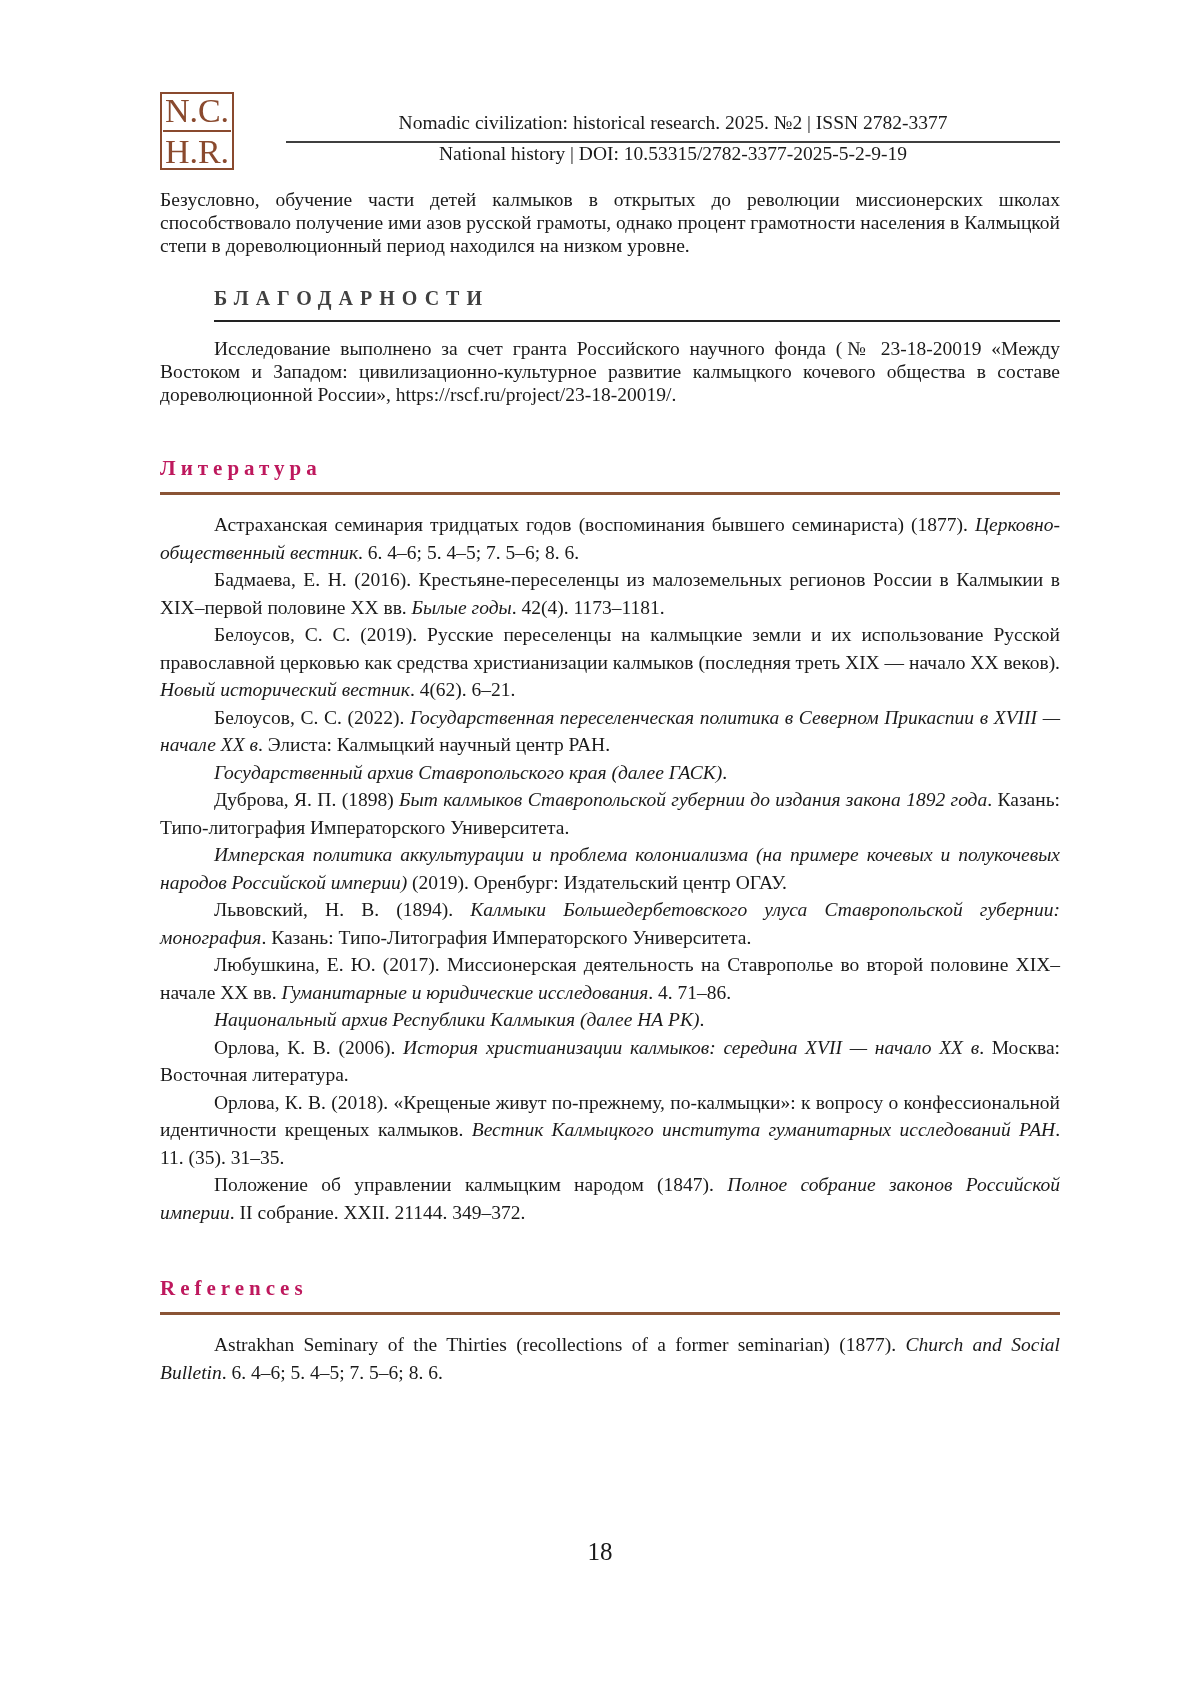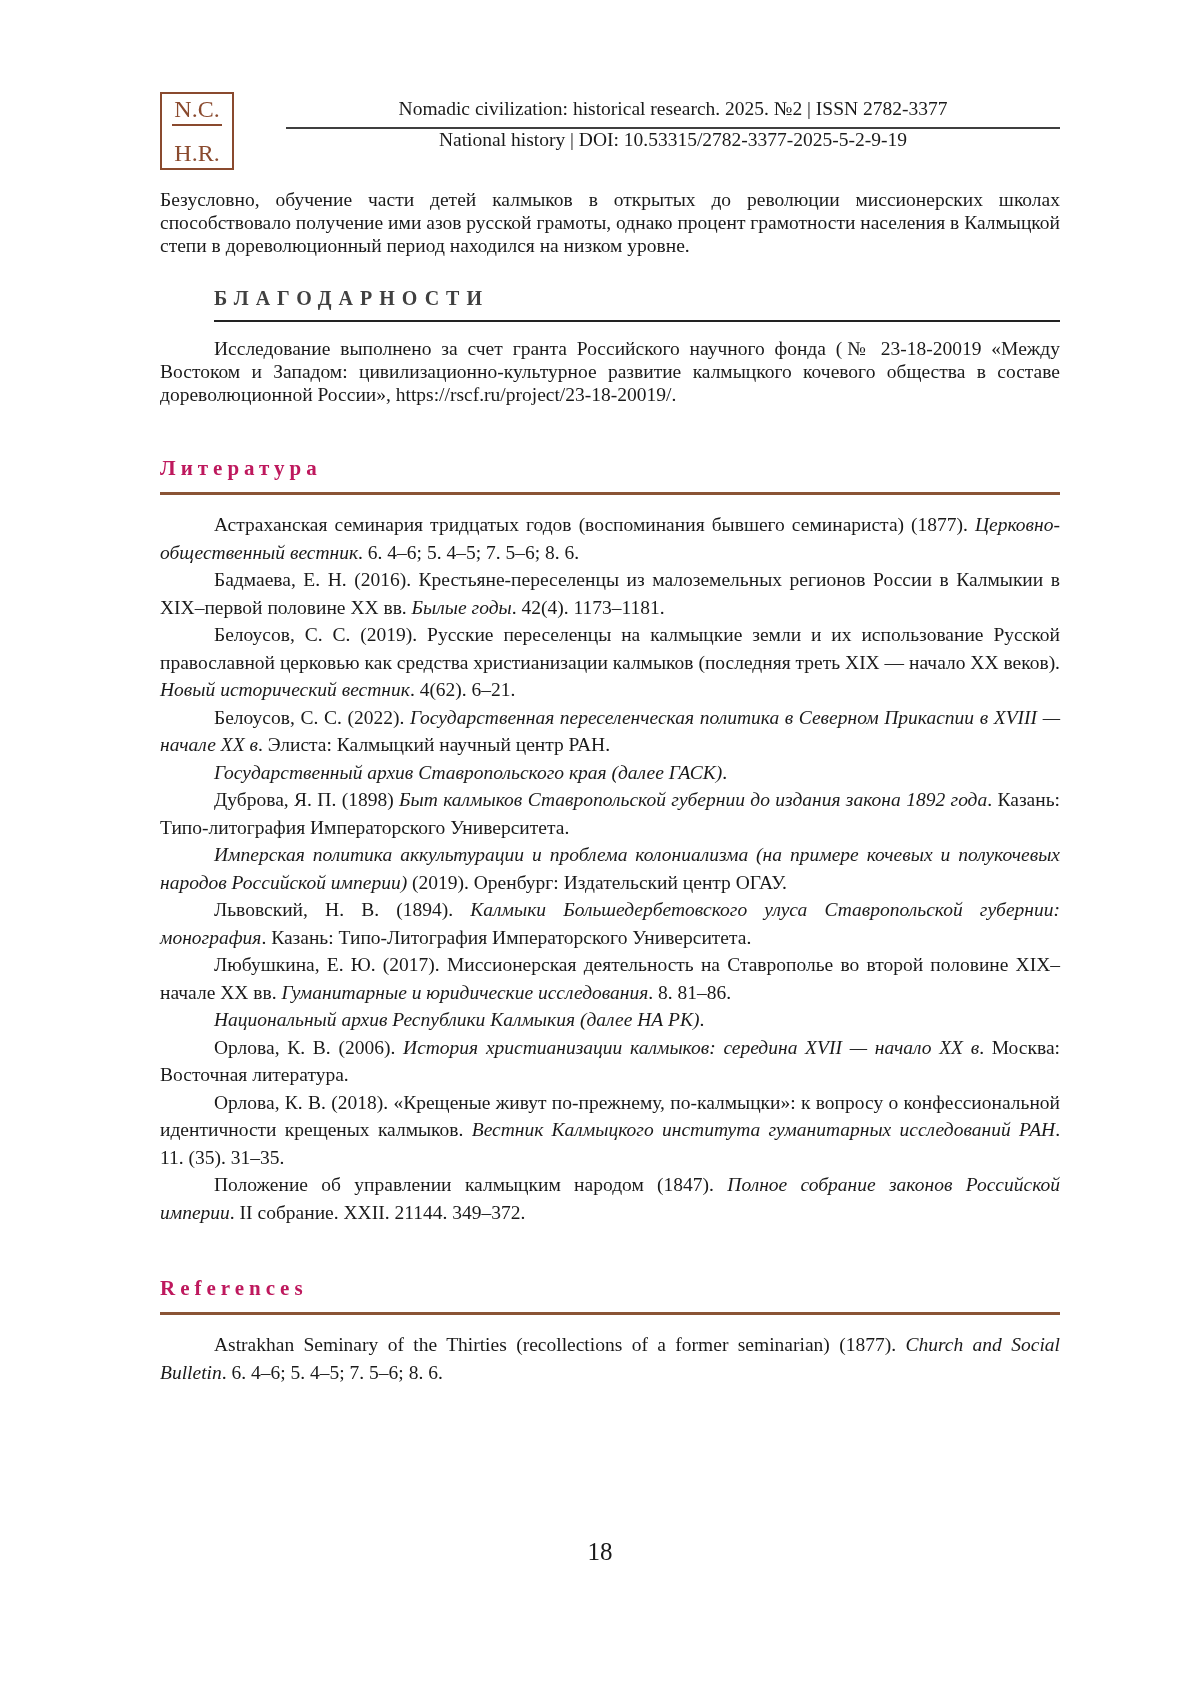--- a/index.html
+++ b/index.html
@@ -14,26 +14,26 @@
     color:#1a1a1a;
   }
   
   .header { display:flex; align-items:flex-start; }
   .logo-box {
     flex:0 0 auto;
     width:62px; height:70px;
     border:2px solid #8a4a2e;
     display:flex; flex-direction:column; align-items:center; justify-content:center;
     color:#8a4a2e;
-    font-size:24px; line-height:1.1; font-weight:400;
+    font-size:34px; line-height:1.1; font-weight:400;
     padding:2px 4px;
   }
   .logo-top { border-bottom:2px solid #8a4a2e; padding:0 2px 1px 2px; }
-  .logo-bottom { padding-top:14px; }
-  .header-right { flex:1 1 auto; margin-left:52px; text-align:center; font-size:19.5px; margin-top:6px;font-family:Liberation Serif, serif; }
+  .logo-bottom { padding-top:1px; }
+  .header-right { flex:1 1 auto; margin-left:52px; text-align:center; font-size:19.5px; margin-top:20px;font-family:Liberation Serif, serif; }
   .header-line1 { padding-bottom:7px; border-bottom:2px solid #3f3f3f; }
   .header-line2 { }
   
   .para {
     font-size:19.5px; line-height:23px;
     text-align:justify;
     margin:0;
   }
   .intro { margin-top:18px; }
   .indent { text-indent:54px; }
@@ -97,21 +97,21 @@
   <div class="sec-rule"></div>
   <div class="ref-list">
       <p class="ref-entry"><span>Астраханская семинария тридцатых годов (воспоминания бывшего семинариста) (1877). </span><i>Церковно-общественный вестник</i><span>. 6. 4–6; 5. 4–5; 7. 5–6; 8. 6.</span></p>
       <p class="ref-entry"><span>Бадмаева, Е. Н. (2016). Крестьяне-переселенцы из малоземельных регионов России в Калмыкии в XIX–первой половине XX вв. </span><i>Былые годы</i><span>. 42(4). 1173–1181.</span></p>
       <p class="ref-entry"><span>Белоусов, С. С. (2019). Русские переселенцы на калмыцкие земли и их использование Русской православной церковью как средства христианизации калмыков (последняя треть XIX — начало XX веков). </span><i>Новый исторический вестник</i><span>. 4(62). 6–21.</span></p>
       <p class="ref-entry"><span>Белоусов, С. С. (2022). </span><i>Государственная переселенческая политика в Северном Прикаспии в XVIII — начале XX в</i><span>. Элиста: Калмыцкий научный центр РАН.</span></p>
       <p class="ref-entry"><i>Государственный архив Ставропольского края (далее ГАСК)</i><span>.</span></p>
       <p class="ref-entry"><span>Дуброва, Я. П. (1898) </span><i>Быт калмыков Ставропольской губернии до издания закона 1892 года</i><span>. Казань: Типо-литография Императорского Университета.</span></p>
       <p class="ref-entry"><i>Имперская политика аккультурации и проблема колониализма (на примере кочевых и полукочевых народов Российской империи)</i><span> (2019). Оренбург: Издательский центр ОГАУ.</span></p>
       <p class="ref-entry"><span>Львовский, Н. В. (1894). </span><i>Калмыки Большедербетовского улуса Ставропольской губернии: монография</i><span>. Казань: Типо-Литография Императорского Университета.</span></p>
-      <p class="ref-entry"><span>Любушкина, Е. Ю. (2017). Миссионерская деятельность на Ставрополье во второй половине XIX–начале XX вв. </span><i>Гуманитарные и юридические исследования</i><span>. 8. 81–86.</span></p>
+      <p class="ref-entry"><span>Любушкина, Е. Ю. (2017). Миссионерская деятельность на Ставрополье во второй половине XIX–начале XX вв. </span><i>Гуманитарные и юридические исследования</i><span>. 4. 71–86.</span></p>
       <p class="ref-entry"><i>Национальный архив Республики Калмыкия (далее НА РК)</i><span>.</span></p>
       <p class="ref-entry"><span>Орлова, К. В. (2006). </span><i>История христианизации калмыков: середина XVII — начало XX в</i><span>. Москва: Восточная литература.</span></p>
       <p class="ref-entry"><span>Орлова, К. В. (2018). «Крещеные живут по-прежнему, по-калмыцки»: к вопросу о конфессиональной идентичности крещеных калмыков. </span><i>Вестник Калмыцкого института гуманитарных исследований РАН</i><span>. 11. (35). 31–35.</span></p>
       <p class="ref-entry"><span>Положение об управлении калмыцким народом (1847). </span><i>Полное собрание законов Российской империи</i><span>. II собрание. XXII. 21144. 349–372.</span></p>
     </div>
 
   <div class="sec-heading">References</div>
   <div class="sec-rule"></div>
   <div class="ref-list">
       <p class="ref-entry"><span>Astrakhan Seminary of the Thirties (recollections of a former seminarian) (1877). </span><i>Church and Social Bulletin</i><span>. 6. 4–6; 5. 4–5; 7. 5–6; 8. 6.</span></p>

